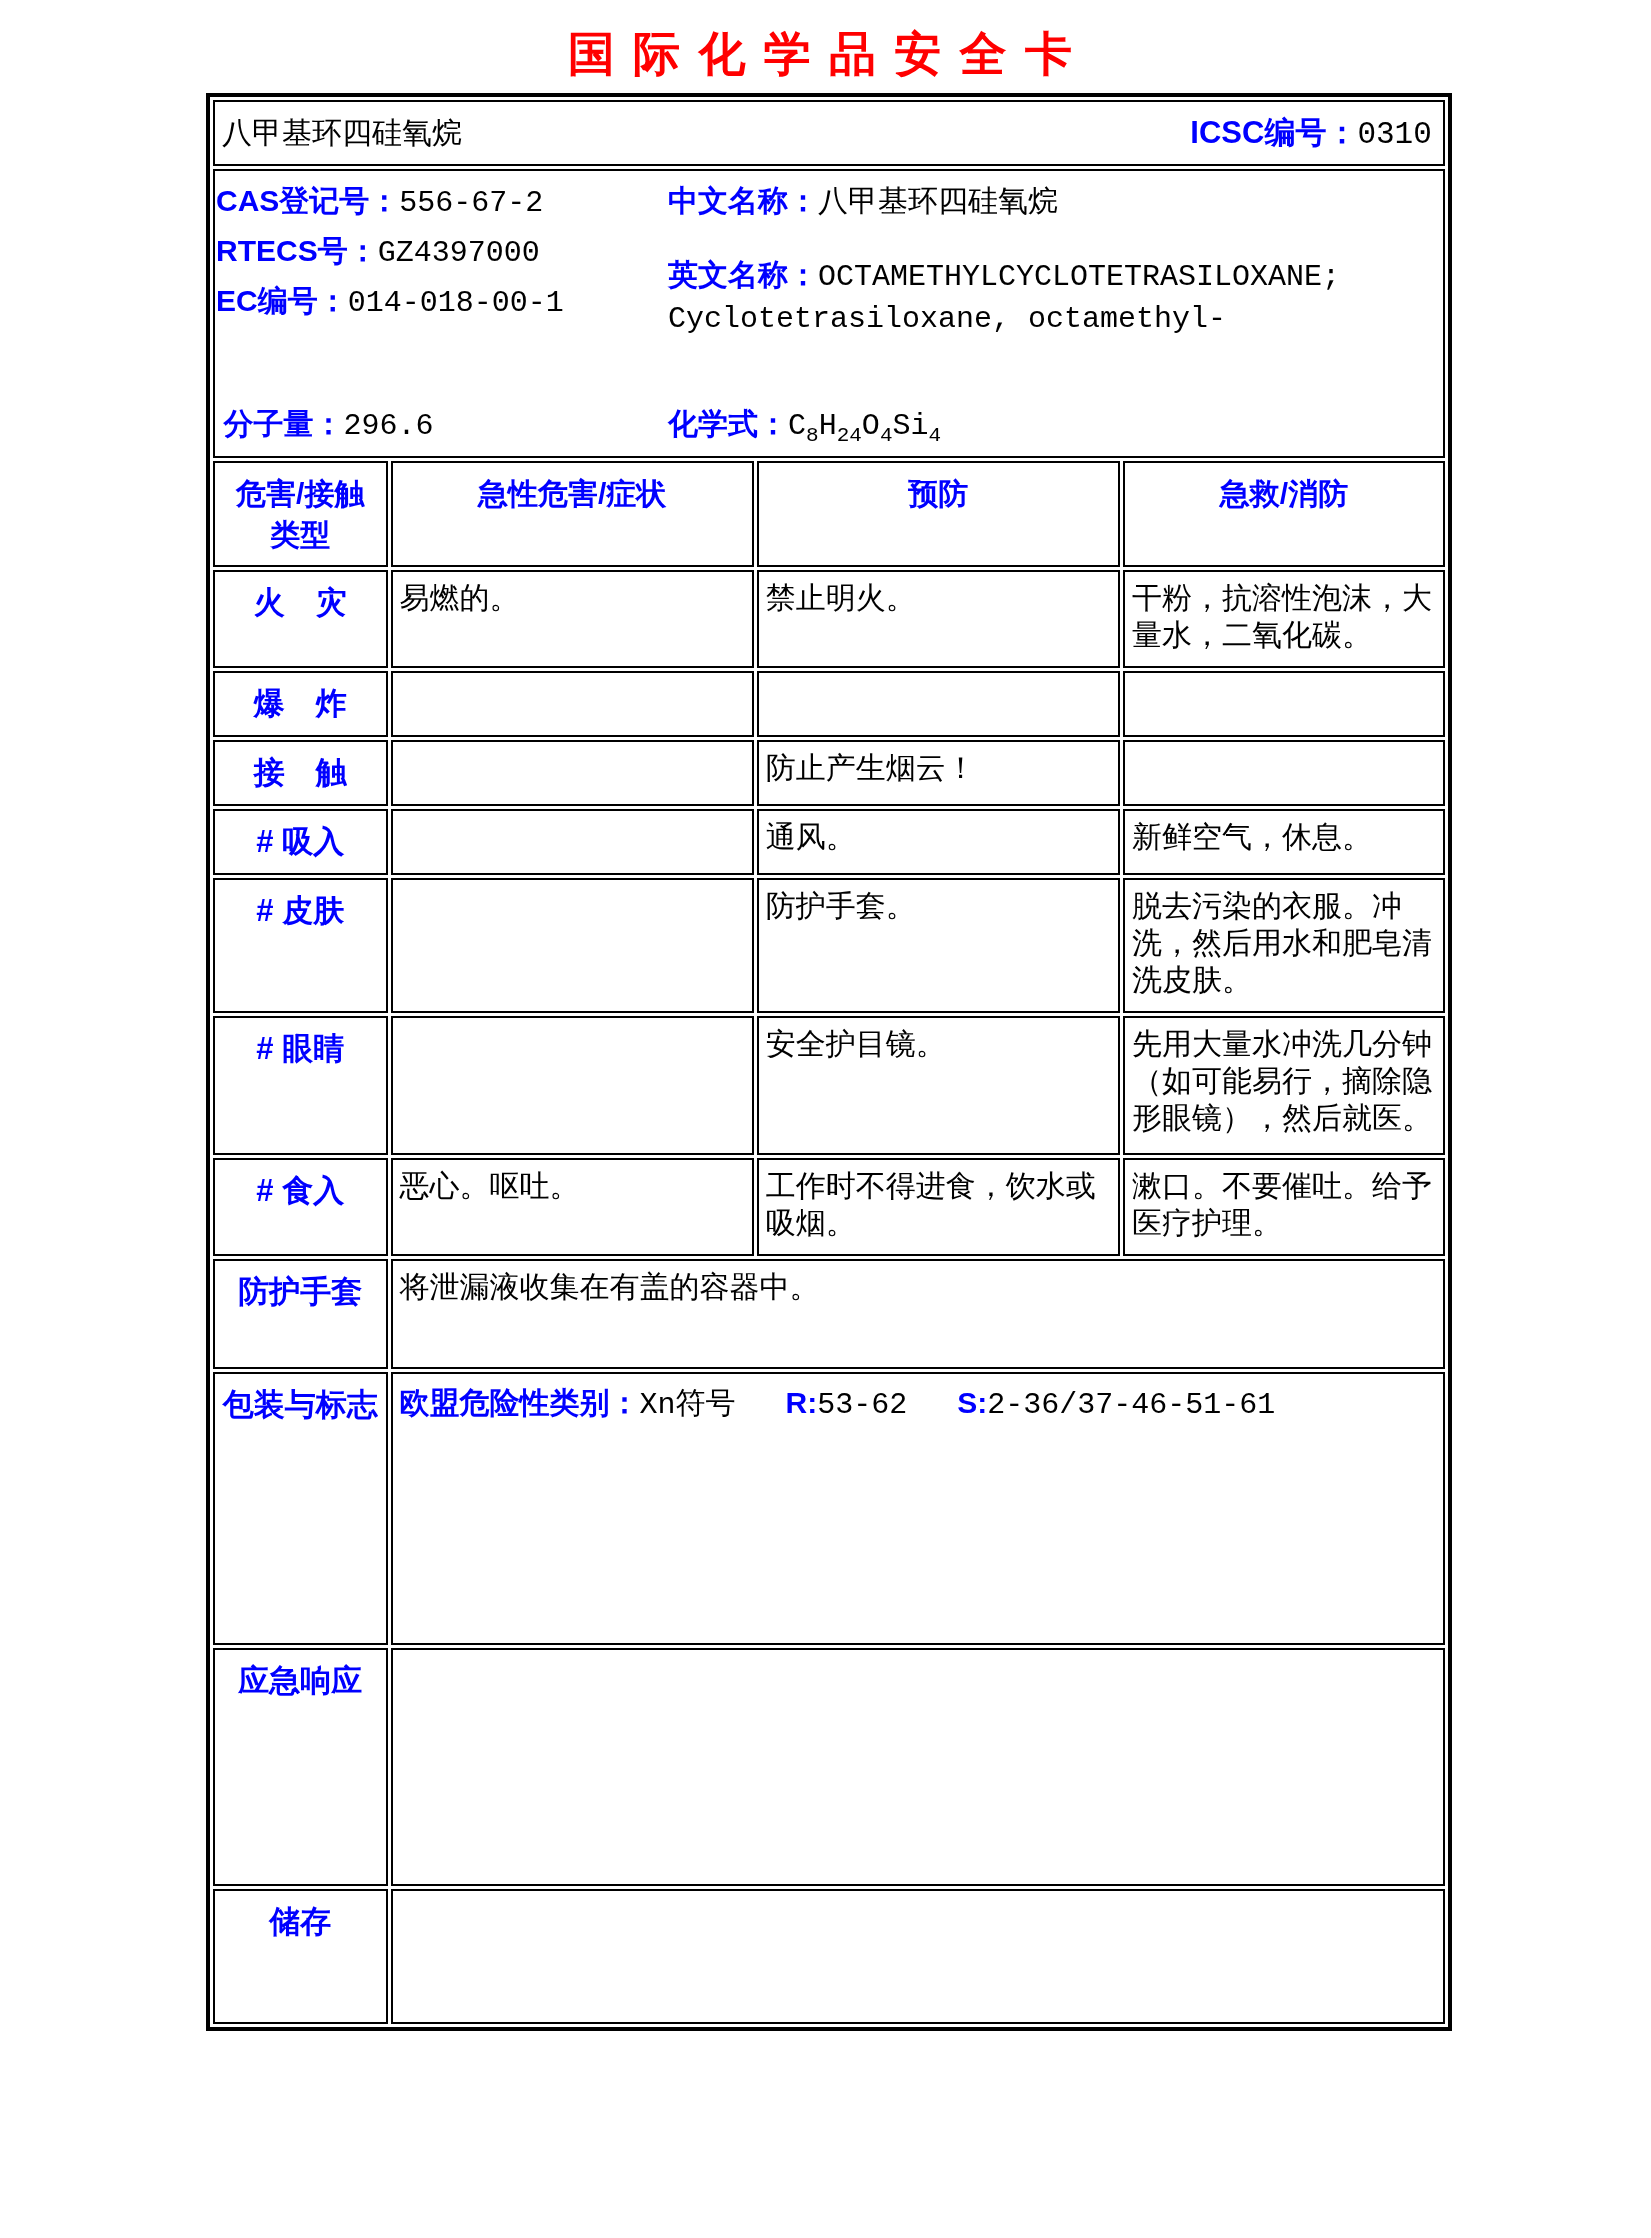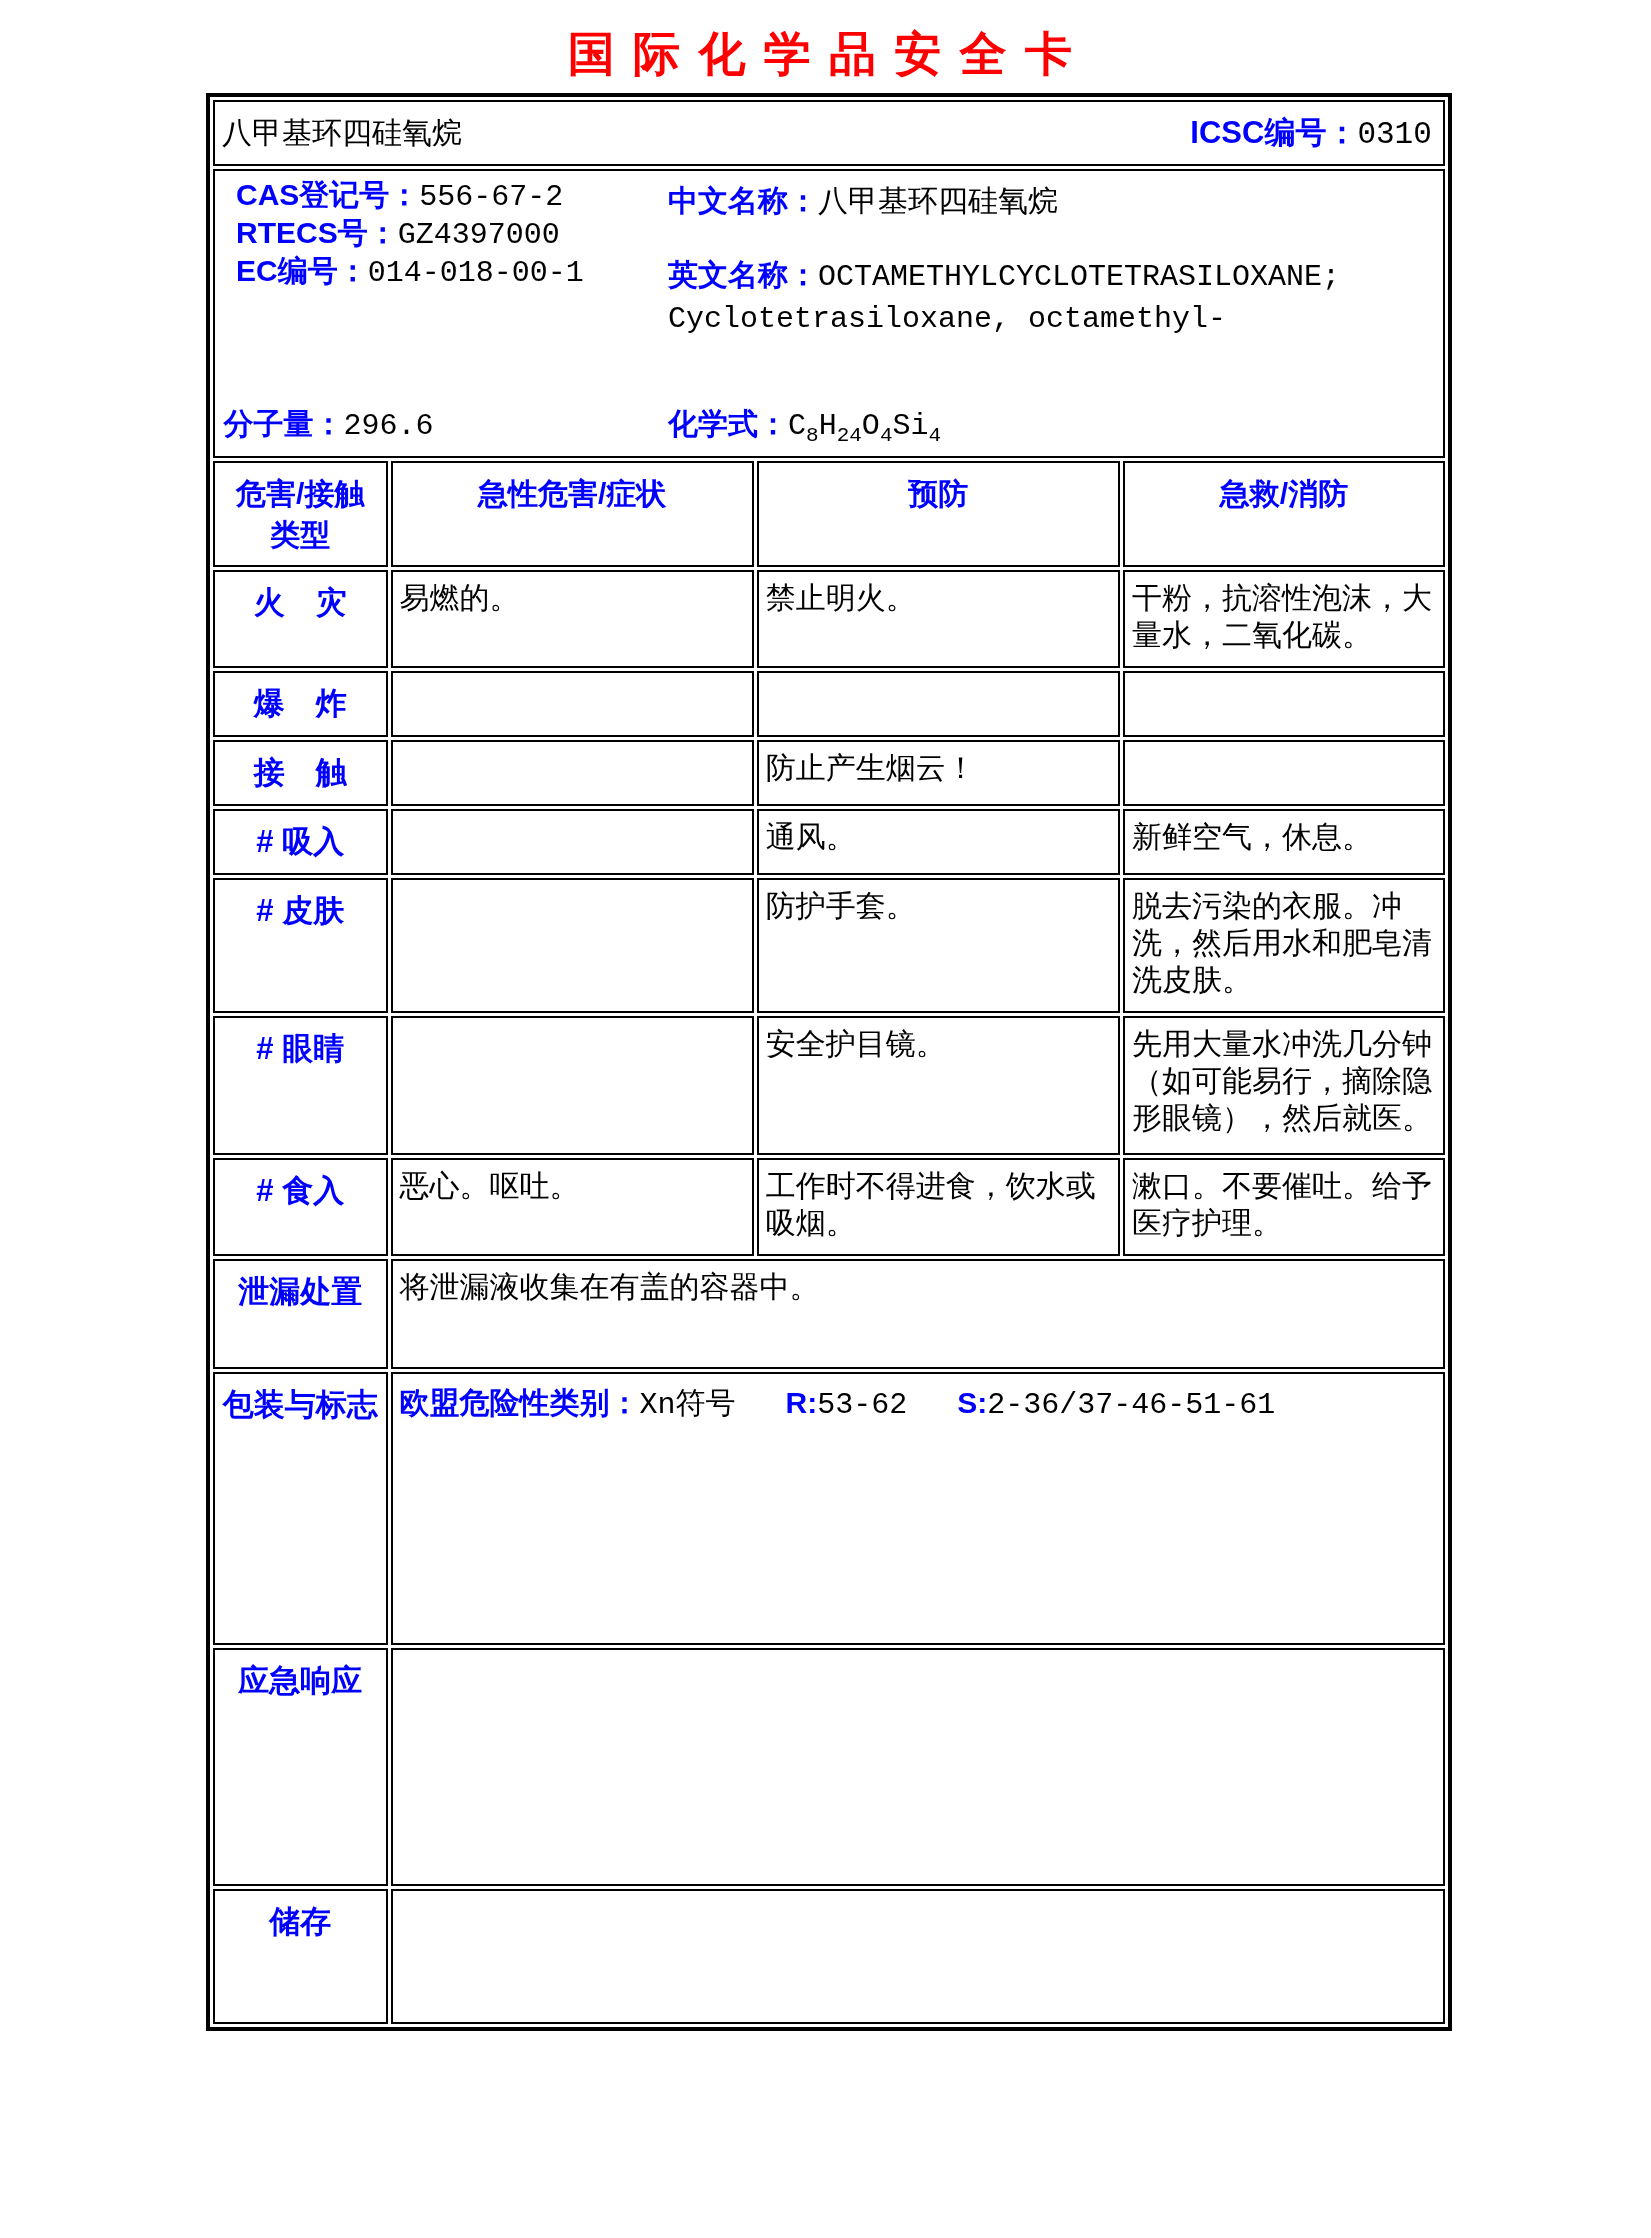--- a/index.html
+++ b/index.html
@@ -40,21 +40,21 @@
     color:#000;font-weight:normal;
     font-family:"Liberation Mono","DejaVu Sans",sans-serif;
   }
   
   td.name-row{vertical-align:middle;font-size:30px;}
   .name-row-inner{display:flex;justify-content:space-between;align-items:center;}
   .icsc{font-size:31px;white-space:nowrap;padding-right:4.2px;}
   
   td.id-row{position:relative;padding:0;}
   .abs{position:absolute;}
-  .id-left{left:21px;top:5.6px;font-size:30px;line-height:35px;white-space:nowrap;}
+  .id-left{left:1px;top:5.6px;font-size:30px;line-height:47px;white-space:nowrap;}
   .id-right{left:453px;top:5.6px;width:769px;font-size:30px;line-height:39px;}
   .cn-line{line-height:47px;white-space:nowrap;}
   .en-para{margin-top:28px;}
   .molw-line{left:8.5px;top:233px;font-size:30px;white-space:nowrap;}
   .formula-line{left:453px;top:233px;font-size:30px;white-space:nowrap;}
   .formula-line sub{font-size:21px;}
   
   th.hdr{
     vertical-align:middle;text-align:center;
     color:#0000FF;font-weight:bold;font-size:30px;line-height:41px;
@@ -163,21 +163,21 @@
   </tr>
 
   <tr style="height:88px">
     <td class="rowlbl"># 食入</td>
     <td class="cell">恶心。呕吐。</td>
     <td class="cell">工作时不得进食，饮水或吸烟。</td>
     <td class="cell">漱口。不要催吐。给予医疗护理。</td>
   </tr>
 
   <tr style="height:110px">
-    <td class="rowlbl">泄漏处置</td>
+    <td class="rowlbl">防护手套</td>
     <td class="cell" colspan="3">将泄漏液收集在有盖的容器中。</td>
   </tr>
 
   <tr style="height:273px">
     <td class="rowlbl">包装与标志</td>
     <td class="cell" colspan="3">
       <div class="eu-line">
         <span class="seg"><span class="blue">欧盟危险性类别：</span><span class="val">Xn符号</span></span>
         <span class="seg"><span class="blue">R:</span><span class="val">53-62</span></span>
         <span class="seg"><span class="blue">S:</span><span class="val">2-36/37-46-51-61</span></span>

